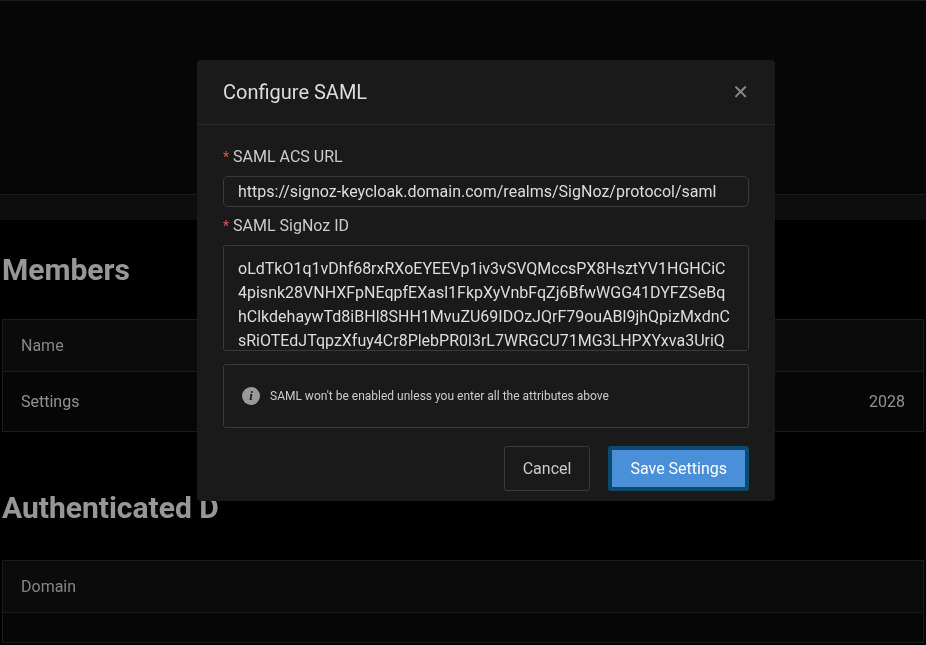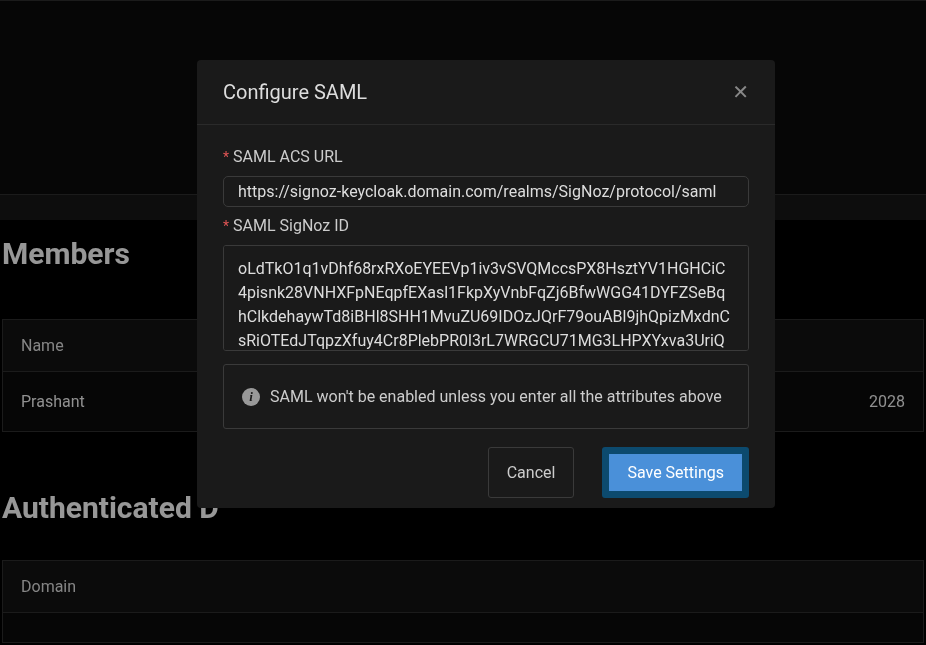--- a/index.html
+++ b/index.html
@@ -36,21 +36,21 @@
     .bg-block-mid {
       position: absolute;
       top: 195px;
       left: 0;
       width: 926px;
       height: 25px;
       background: #141414;
     }
     .members-heading {
       position: absolute;
-      top: 236px;
+      top: 252px;
       left: 2px;
       font-size: 30px;
       font-weight: 700;
       color: #e8e8e8;
     }
     .members-table {
       position: absolute;
       top: 319px;
       left: 2px;
       width: 922px;
@@ -208,60 +208,60 @@
       display: inline-flex;
       align-items: center;
       justify-content: center;
       font-size: 13px;
       font-weight: bold;
       flex-shrink: 0;
       font-style: italic;
       font-family: Georgia, serif;
     }
     .info-text {
-      font-size: 16px;
+      font-size: 12px;
       color: #ccc;
     }
     .modal-footer {
       padding: 0 26px 10px 26px;
       display: flex;
       justify-content: flex-end;
-      gap: 28px;
+      gap: 18px;
       margin-left: 44px;
     }
     .btn {
       padding: 9px 18px;
       border-radius: 3px;
       font-size: 16px;
       cursor: pointer;
       border: none;
       font-family: inherit;
     }
     .btn-cancel {
       background: #1a1a1a;
       border: 1px solid #3a3a3a;
       color: #ccc;
     }
     .btn-primary {
       background: #4a90d9;
       color: #fff;
-      border: 7px solid #0c4a6e;
+      border: 4px solid #0c4a6e;
     }
   </style>
 </head>
 <body>
 
 <div class="background">
   <div class="bg-block-top"></div>
   <div class="bg-block-mid"></div>
   <h2 class="members-heading">Members</h2>
   <div class="members-table">
     <div class="table-header">Name</div>
     <div class="table-row">
-      <span>Prashant</span>
+      <span>Settings</span>
       <span>2028</span>
     </div>
   </div>
   <h2 class="auth-heading">Authenticated D</h2>
   <div class="domain-table">
     <div class="domain-header">Domain</div>
     <div class="domain-row"></div>
   </div>
 </div>
 

